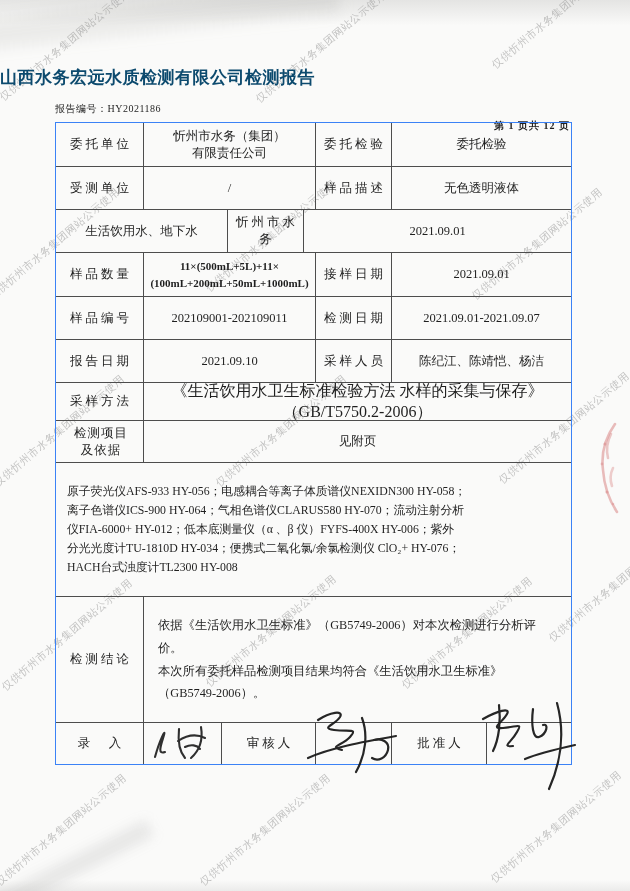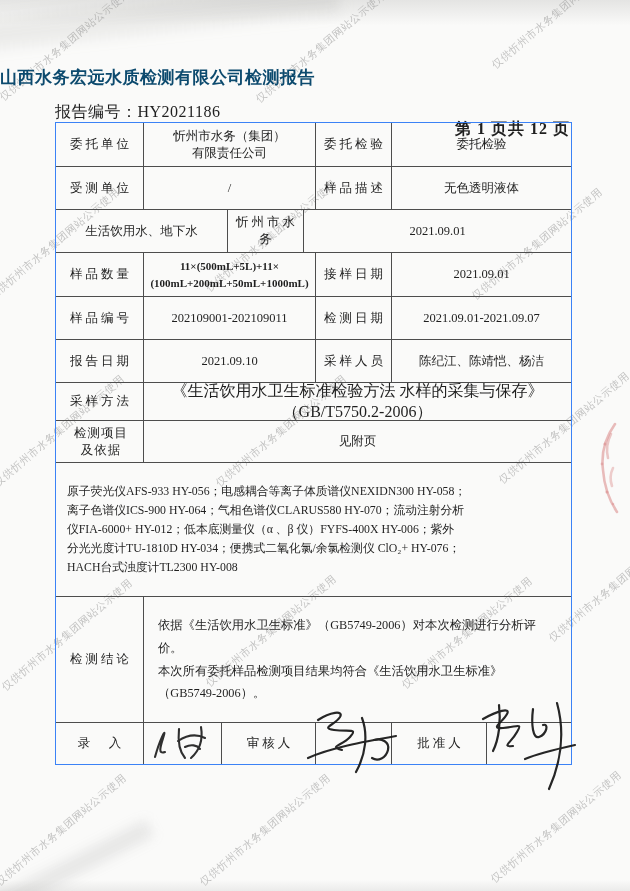--- a/index.html
+++ b/index.html
@@ -29,21 +29,21 @@
     line-height:14px;
   }
 
   .content { position:absolute; inset:0; z-index:2; }
 
   .title {
     position:absolute; left:0; top:66px; width:576px;
     text-align:left; font-family:"Liberation Sans","DejaVu Sans",sans-serif;
     font-weight:bold; font-size:17px; letter-spacing:.5px; color:#0c4a6e;
   }
-  .hdr-line { position:absolute; left:55px; top:102px; width:517px; height:16px; font-size:16px; }
+  .hdr-line { position:absolute; left:55px; top:102px; width:517px; height:16px; font-size:10px; }
   .hdr-left { position:absolute; left:0; top:0; letter-spacing:.5px; }
   .hdr-right { position:absolute; right:2px; top:17px; letter-spacing:1px;font-weight:bold; }
 
   .rtable {
     position:absolute; left:55px; top:122px; width:517px;
     border:1px solid #3b82f6; box-sizing:border-box;
     background:transparent; font-size:12.5px;
   }
   .r { display:flex; border-bottom:1px solid #4d4d4d; box-sizing:border-box; }
   .r:last-child { border-bottom:none; }

